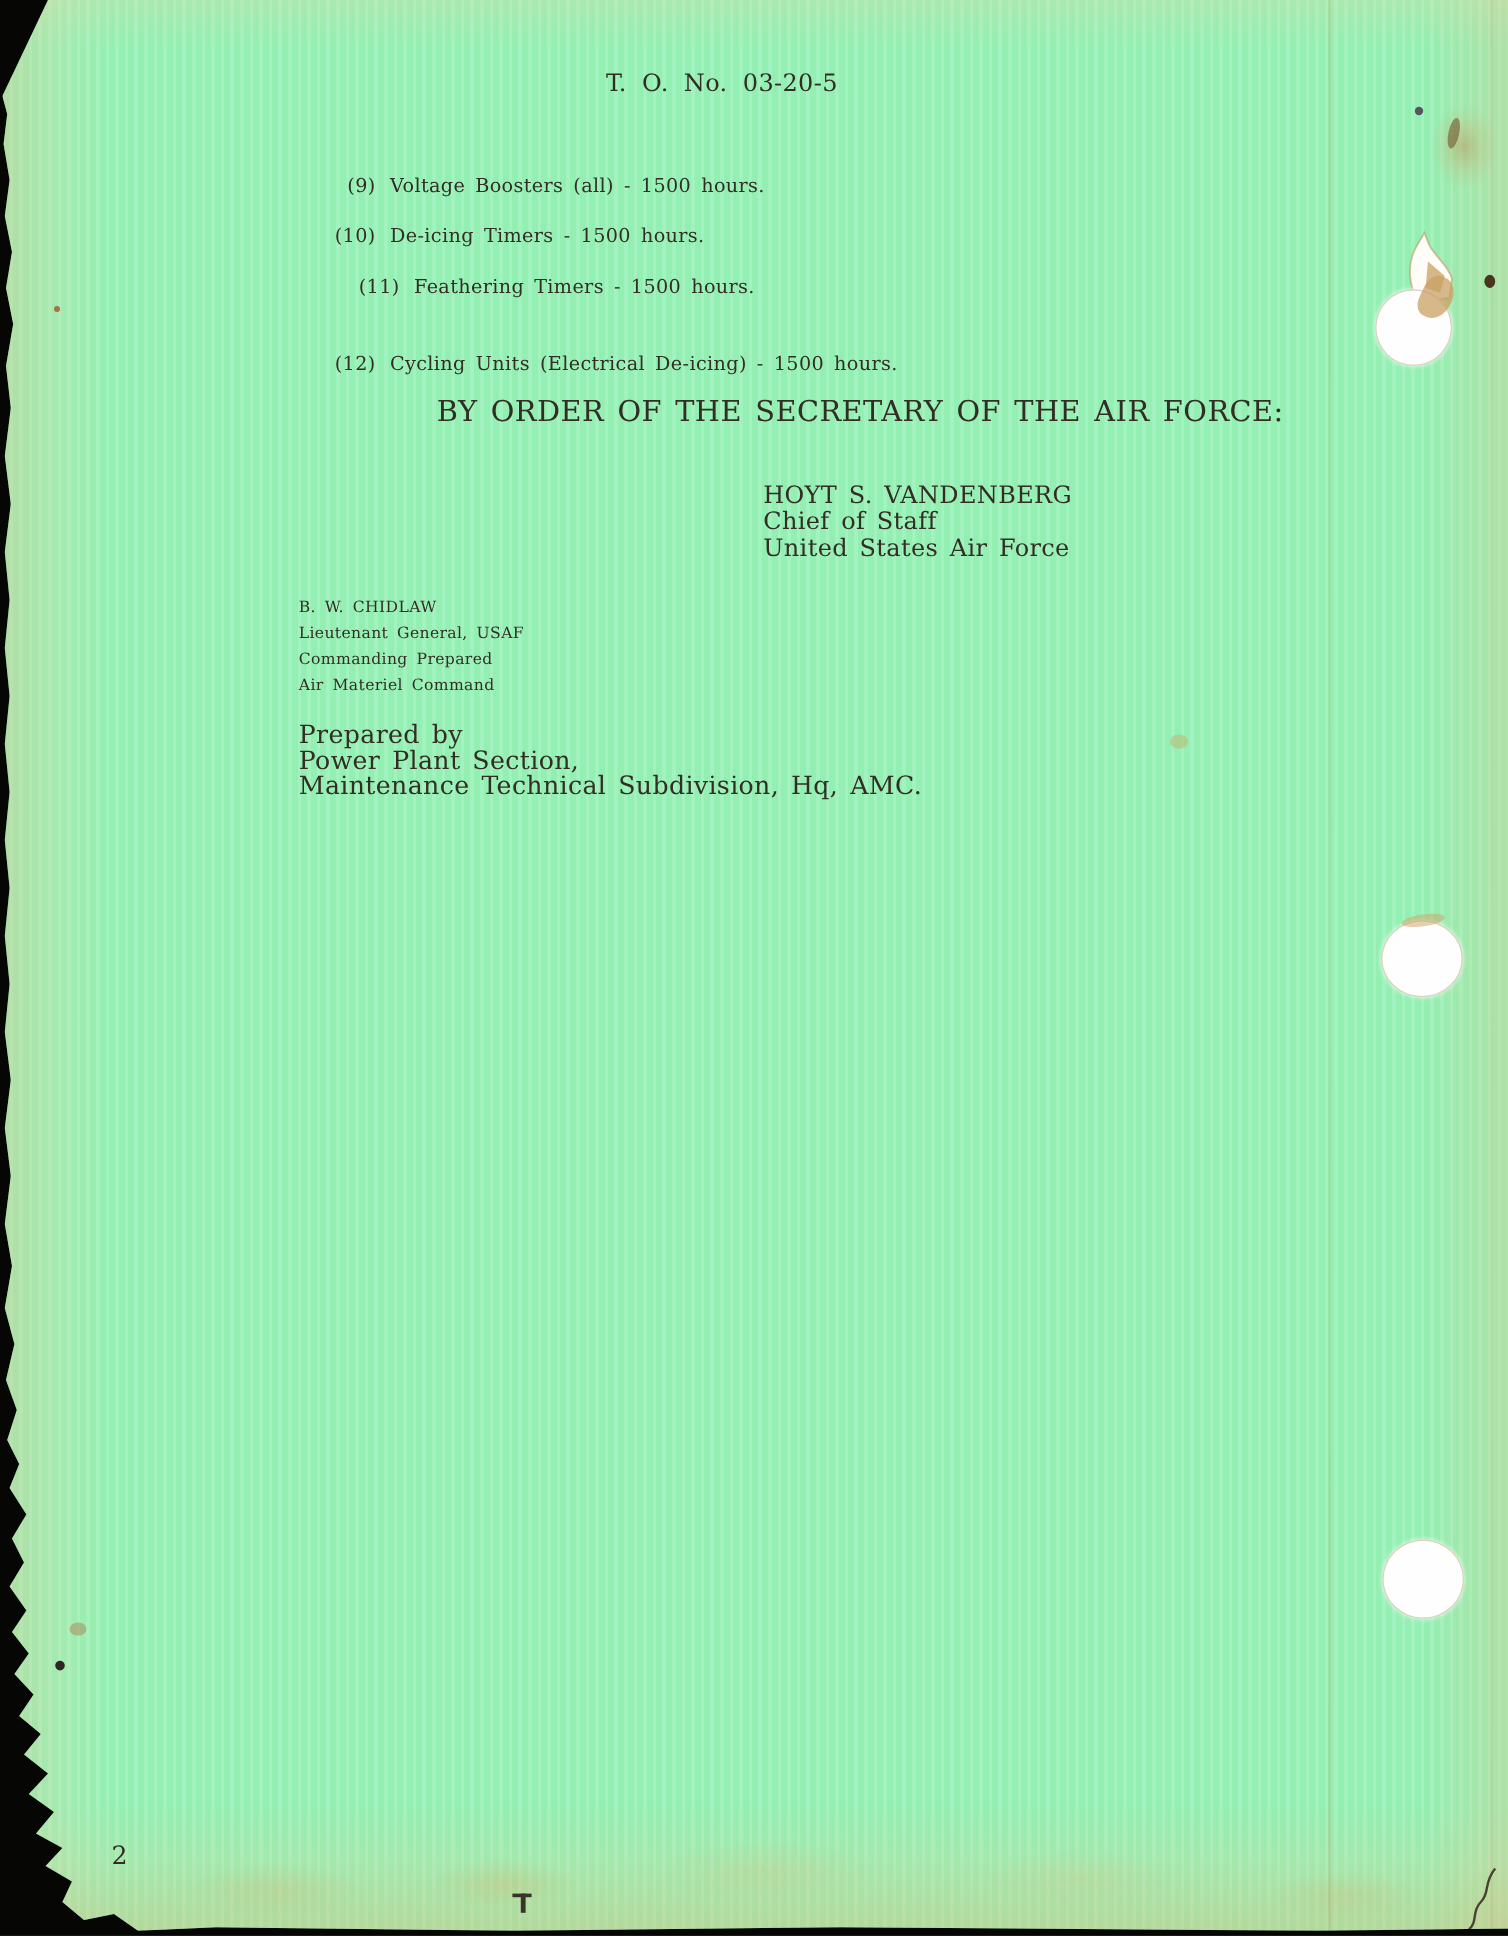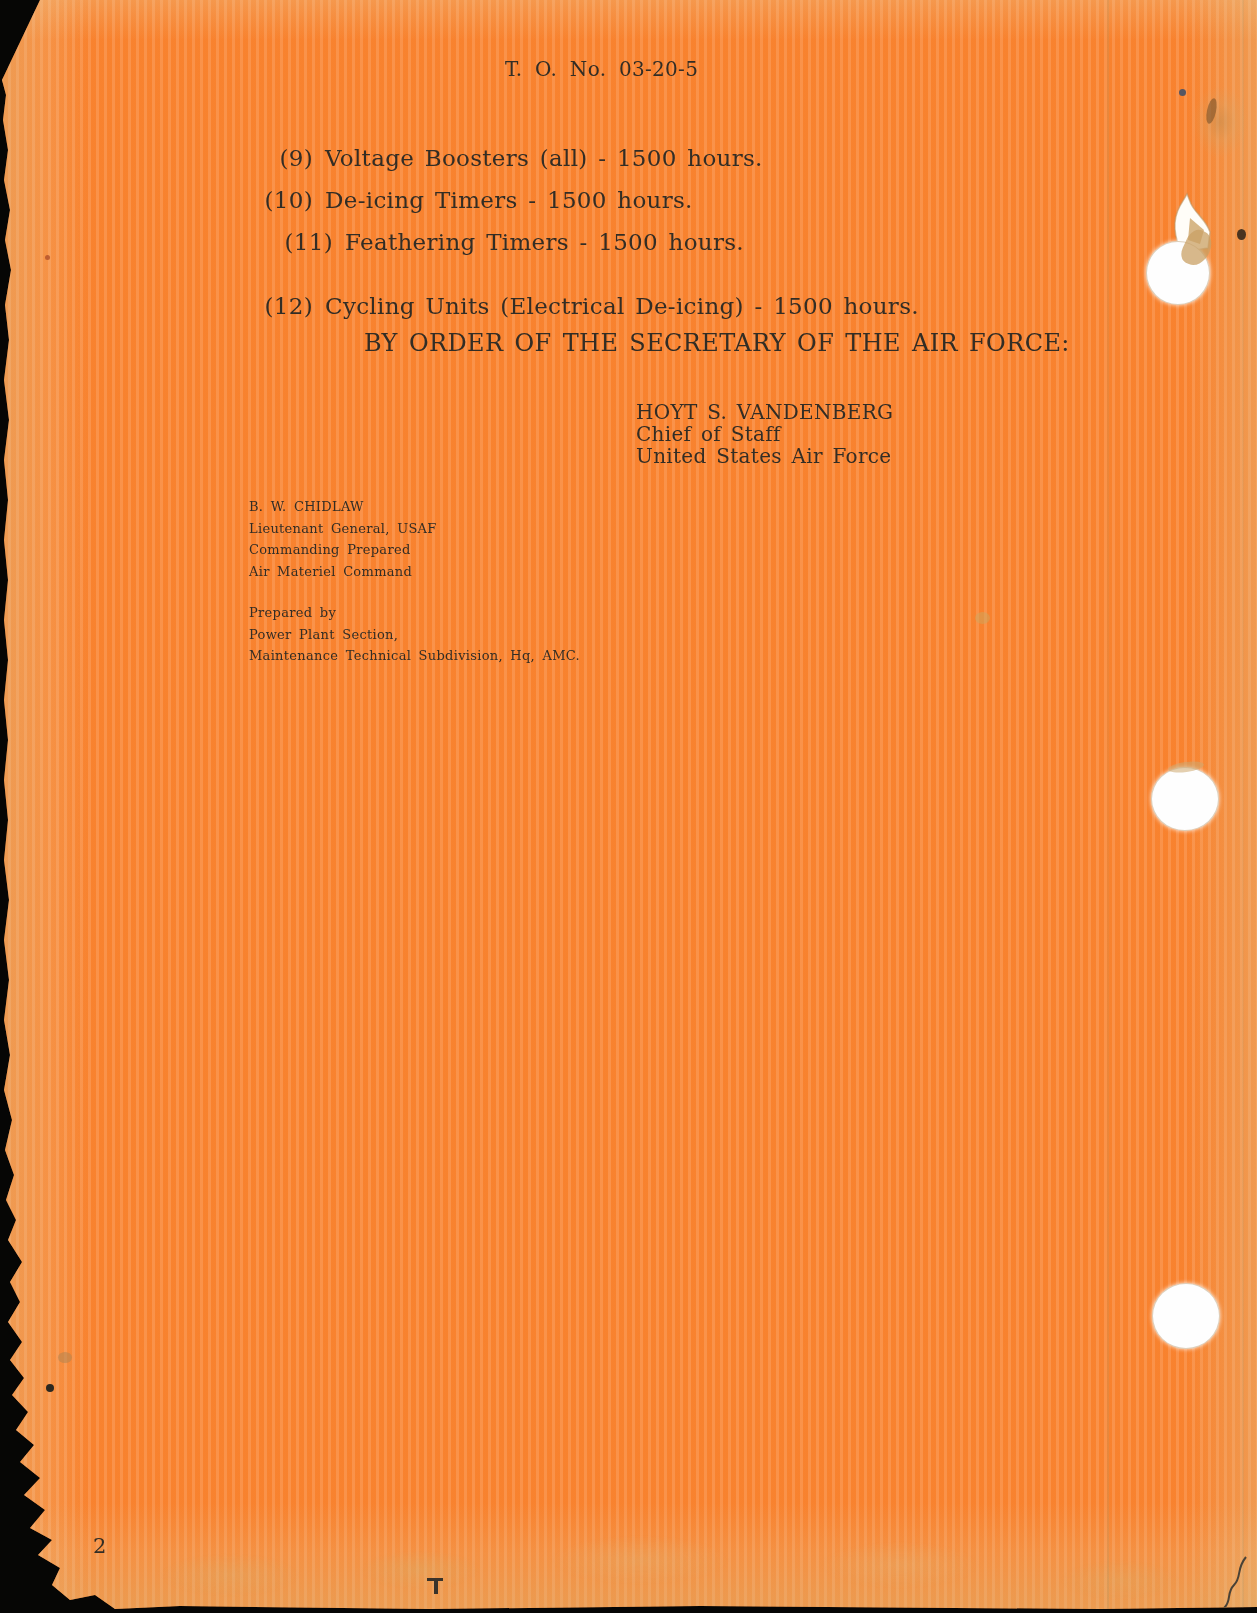--- a/index.html
+++ b/index.html
@@ -1,18 +1,18 @@
 <!DOCTYPE html>
 <html><head>
 <meta charset="utf-8">
 <style>
   html,body{margin:0;padding:0;background:#060605;}
   .canvas{position:relative;width:1257px;height:1613px;background:#060605;overflow:hidden;
           font-family:"DejaVu Serif","Liberation Serif",serif;color:#322d25;}
-  .paper{position:absolute;left:0;top:0;width:1257px;height:1613px;background:#f97316;
+  .paper{position:absolute;left:0;top:0;width:1257px;height:1613px;background:#86efac;
     clip-path:polygon(40px 0,1257px 0,1257px 1607px,1100px 1609px,700px 1606px,430px 1609px,
       180px 1606px,115px 1609px,95px 1595px,70px 1600px,52px 1585px,60px 1568px,38px 1555px,
       52px 1540px,30px 1528px,45px 1510px,24px 1495px,40px 1478px,20px 1462px,34px 1445px,
       16px 1430px,28px 1412px,12px 1395px,24px 1378px,10px 1360px,22px 1342px,8px 1322px,
       20px 1302px,10px 1282px,22px 1262px,8px 1240px,16px 1220px,6px 1200px,14px 1175px,
       5px 1150px,12px 1120px,4px 1090px,10px 1055px,4px 1020px,9px 980px,4px 940px,9px 900px,
       4px 860px,8px 820px,4px 780px,8px 740px,4px 700px,8px 660px,4px 620px,8px 580px,4px 540px,
       8px 500px,4px 460px,9px 420px,4px 380px,9px 340px,5px 305px,11px 270px,5px 240px,10px 210px,
       4px 180px,8px 150px,3px 120px,6px 95px,2px 80px);}
   .tint{position:absolute;pointer-events:none;}
@@ -25,27 +25,27 @@
   .mottle{left:0;top:1530px;width:100%;height:80px;opacity:.6;background:
     radial-gradient(ellipse 60px 20px at 420px 40px,rgba(214,180,112,0.5),transparent),
     radial-gradient(ellipse 90px 25px at 640px 30px,rgba(220,190,130,0.4),transparent),
     radial-gradient(ellipse 70px 22px at 230px 45px,rgba(214,182,118,0.4),transparent),
     radial-gradient(ellipse 80px 24px at 900px 35px,rgba(222,194,136,0.35),transparent),
     radial-gradient(ellipse 60px 20px at 1120px 50px,rgba(214,180,112,0.35),transparent);}
   .crease{position:absolute;top:0;width:2px;height:100%;background:linear-gradient(180deg,rgba(176,152,104,0.25),rgba(176,152,104,0.12) 50%,rgba(176,152,104,0.28));}
   .hole{position:absolute;background:#fefefe;border-radius:50%;border:1px solid rgba(182,152,108,0.45);box-shadow:0 0 4px rgba(255,255,255,0.9);}
   .txt{position:absolute;white-space:nowrap;letter-spacing:.3px;word-spacing:3px;}
   .header{left:505px;top:57px;font-size:20px;word-spacing:6px;}
-  .li-row{left:0;font-size:23px;}
+  .li-row{left:0;font-size:16px;}
   .li-num{display:inline-block;width:313px;text-align:right;}
   .li-text{margin-left:12px;}
   .order{left:364px;top:329px;font-size:24px;letter-spacing:.4px;}
   .sig-r{left:636px;top:401px;font-size:20px;line-height:22px;}
   .sig-l{left:249px;top:496px;font-size:13px;line-height:21.5px;}
-  .prep{left:249px;top:602px;font-size:13px;line-height:21.5px;}
+  .prep{left:249px;top:602px;font-size:21px;line-height:21.5px;}
   .pagenum{left:93px;top:1534px;font-size:21px;}
   .stain{position:absolute;pointer-events:none;}
 </style>
 </head>
 <body>
 
 <div class="canvas">
   <div class="paper">
 
     <div class="tint streaks"></div>

